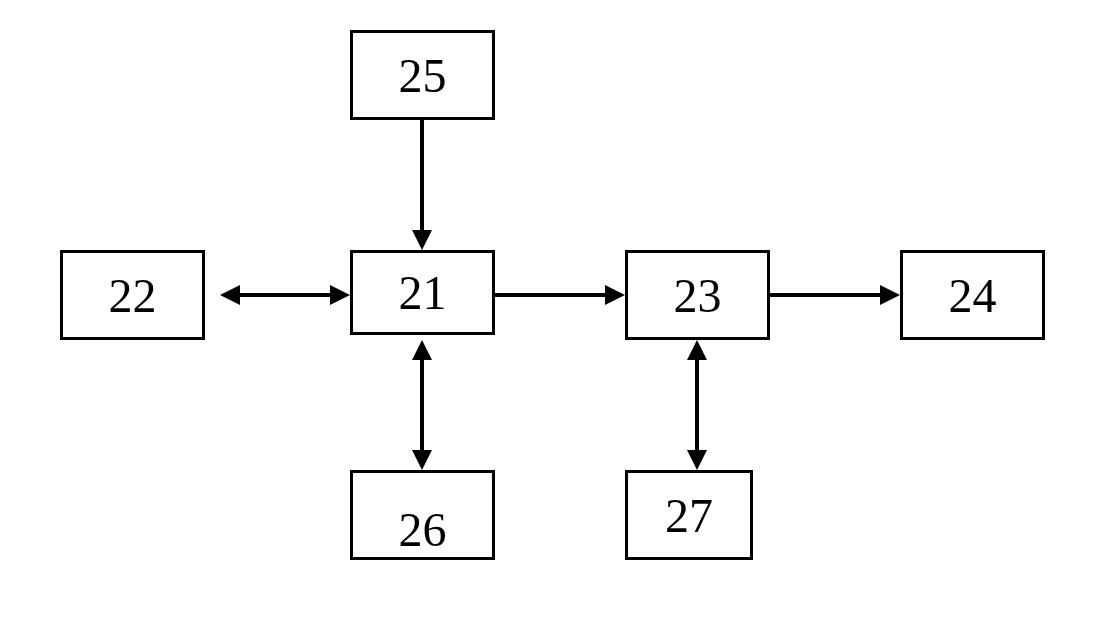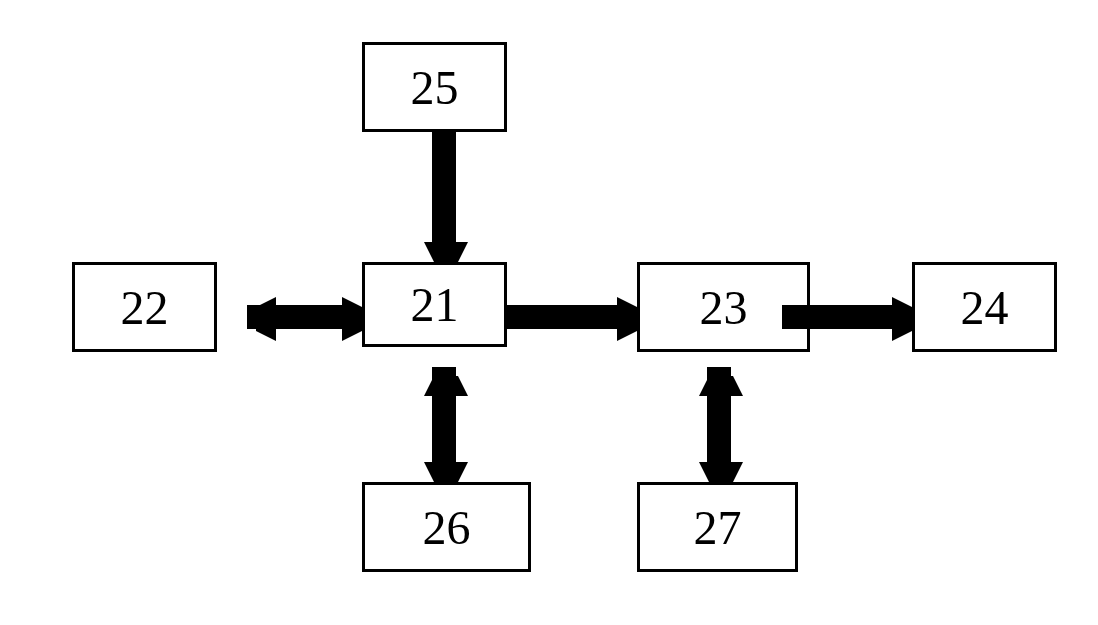--- a/index.html
+++ b/index.html
@@ -1,15 +1,15 @@
 <!DOCTYPE html>
 <html><head>
   <meta charset="utf-8">
   <style>
-    * { margin: 0; padding: 12px; box-sizing: border-box; }
+    * { margin: 0; padding: 0; box-sizing: border-box; }
     body {
       width: 1098px;
       height: 625px;
       background: #ffffff;
       position: relative;
       font-family: "Times New Roman", serif;
     }
     .box {
       position: absolute;
       border: 3px solid #000000;
@@ -58,33 +58,33 @@
 </div>
 
 <div class="box" style="left:60px; top:250px; width:145px; height:90px;">
   <span>22</span>
 </div>
 
 <div class="box" style="left:350px; top:250px; width:145px; height:85px;">
   <span>21</span>
 </div>
 
-<div class="box" style="left:625px; top:250px; width:173px; height:90px;">
+<div class="box" style="left:625px; top:250px; width:145px; height:90px;">
   <span>23</span>
 </div>
 
 <div class="box" style="left:900px; top:250px; width:145px; height:90px;text-align:center;">
   <span>24</span>
 </div>
 
-<div class="box" style="left:350px; top:470px; width:169px; height:90px;">
+<div class="box" style="left:350px; top:470px; width:145px; height:90px;align-items:flex-end;">
   <span>26</span>
 </div>
 
-<div class="box" style="left:625px; top:470px; width:161px; height:90px;">
+<div class="box" style="left:625px; top:470px; width:128px; height:90px;">
   <span>27</span>
 </div>
 
 <div class="arrow-line" style="left:420px; top:120px; width:4px; height:115px;"></div>
 <div class="arrow-head arrow-down" style="left:412px; top:230px;"></div>
 
 <div class="arrow-line" style="left:235px; top:293px; width:100px; height:4px;"></div>
 <div class="arrow-head arrow-left" style="left:220px; top:285px;"></div>
 <div class="arrow-head arrow-right" style="left:330px; top:285px;"></div>
 

